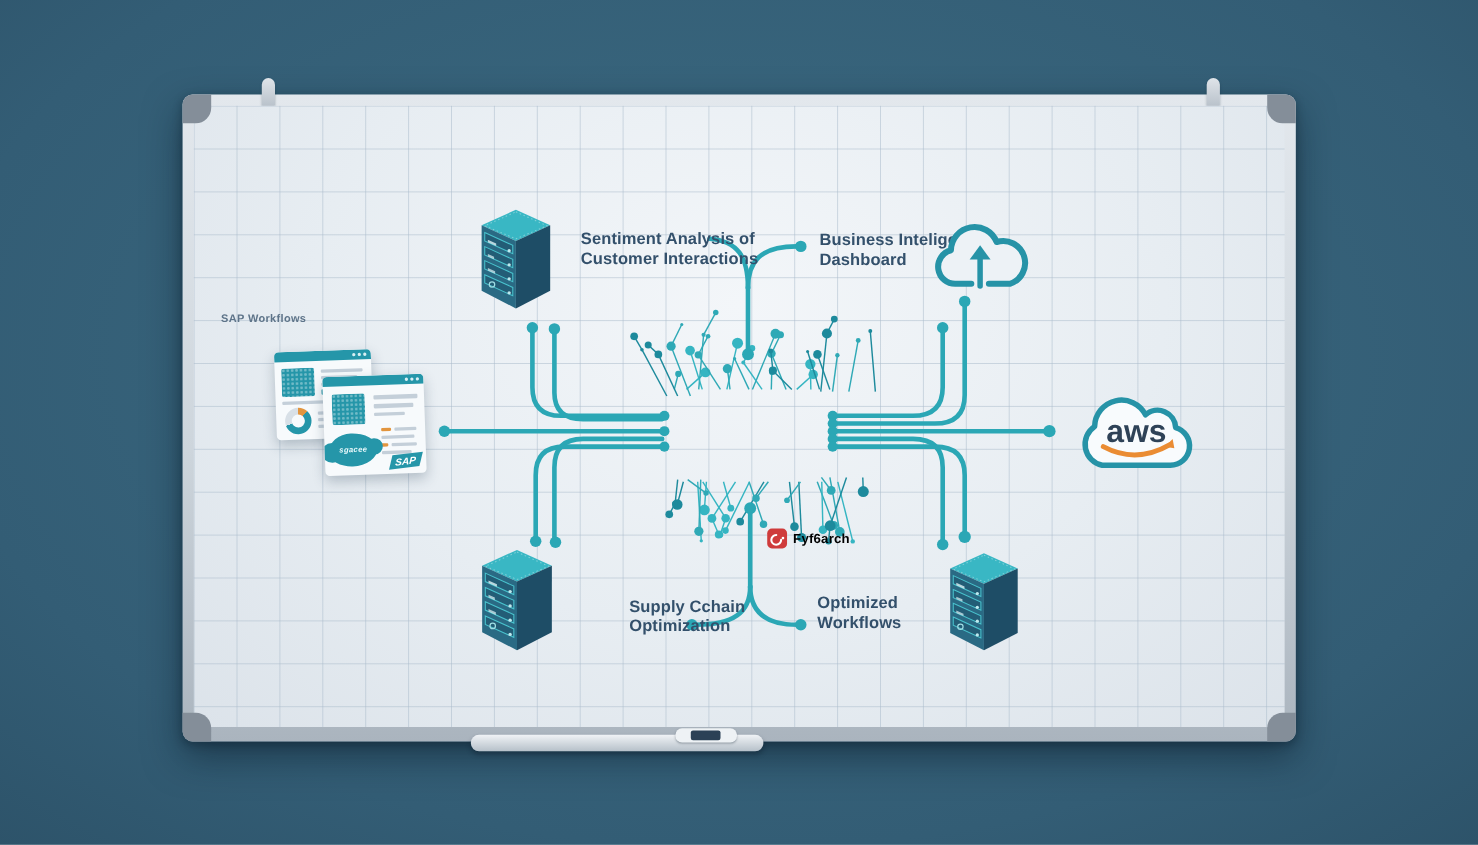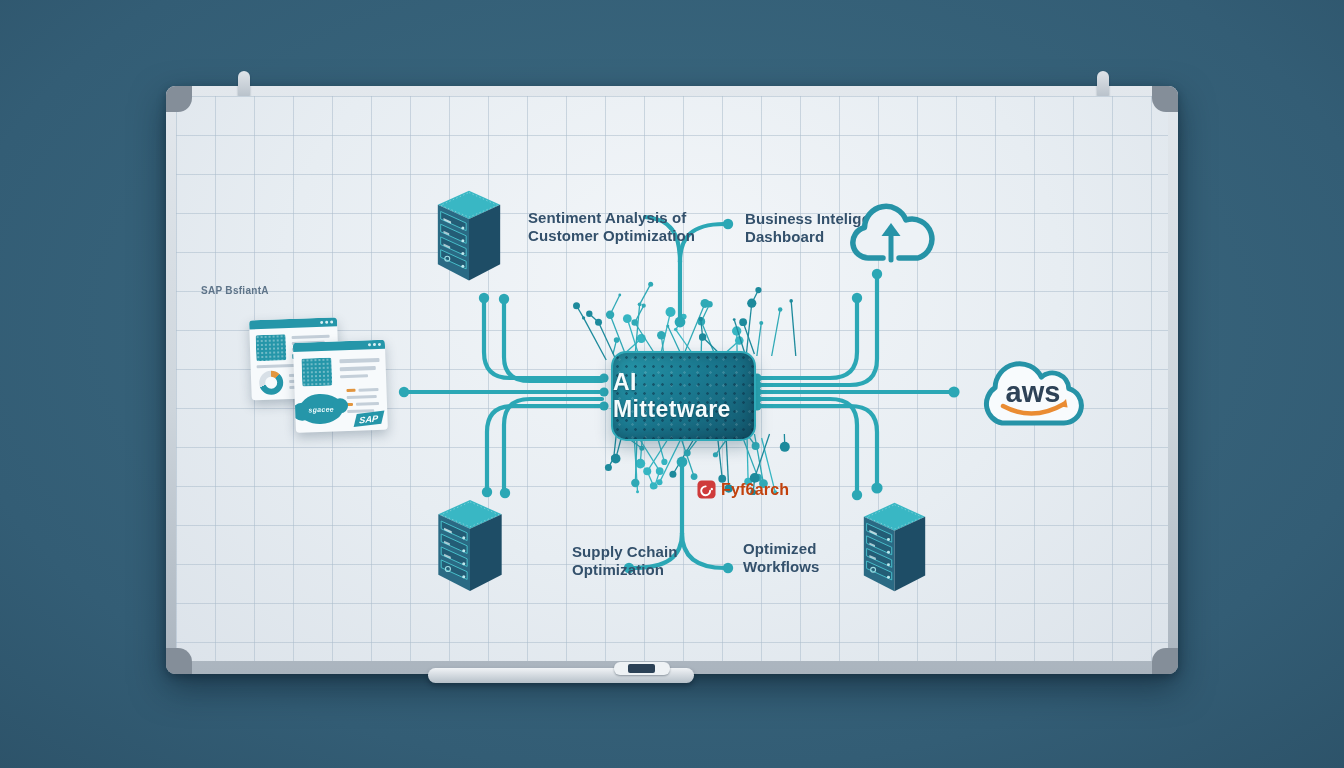--- a/index.html
+++ b/index.html
@@ -86,21 +86,21 @@
   .blob { position:absolute; background:#2596a9; border-radius:46% 54% 52% 48%/55% 48% 52% 45%;
     display:flex; align-items:center; justify-content:center; }
   .blob::before { content:""; position:absolute; left:-7px; bottom:4px; width:20px; height:18px; background:#2596a9; border-radius:50%; }
   .blob::after  { content:""; position:absolute; right:-5px; top:5px;  width:16px; height:15px; background:#2596a9; border-radius:50%; }
   .blob span { position:relative; z-index:2; color:#eafafc; font-size:7px; font-weight:700; font-style:italic; letter-spacing:.3px; }
   .sap-badge { position:absolute; right:5px; bottom:5px; width:27px; height:13px; background:#2596a9;
     transform:skewX(-20deg) rotate(-5deg); display:flex; align-items:center; justify-content:center; }
   .sap-badge span { color:#fff; font-size:9px; font-weight:700; font-style:italic; transform:skewX(10deg); }
   
   .pt { position:absolute; left:697px; top:480px; display:flex; align-items:center; gap:5px; }
-  .pt-label { font-size:16px; font-weight:700; color:#c2410c; letter-spacing:.2px; }
+  .pt-label { font-size:12px; font-weight:700; color:#000000; letter-spacing:.2px; }
   svg.icon { display:block; }
 </style>
 </head>
 <body>
 
 <div class="frame">
   <div class="corner-cap tl"></div>
   <div class="corner-cap tr"></div>
   <div class="corner-cap bl"></div>
   <div class="corner-cap br"></div>
@@ -282,32 +282,29 @@
         <circle cx="877" cy="488" r="5.6"></circle>
       <circle cx="680" cy="322" r="5.4"></circle>
         <circle cx="728" cy="224" r="5.2"></circle>
       <circle cx="682" cy="462" r="5.4"></circle>
         <circle cx="629" cy="568" r="5.2"></circle>
         <circle cx="728" cy="568" r="5.2"></circle>
     </g>
   </svg>
 
   <div class="label" style="left:528px; top:209px;">Sentiment Analysis of
-Customer Optimization</div>
+Customer Interactions</div>
   <div class="label" style="left:745px; top:210px;">Business Inteligence
 Dashboard</div>
   <div class="label" style="left:572px; top:543px;">Supply Cchain
 Optimization</div>
   <div class="label" style="left:743px; top:540px;">Optimized
 Workflows</div>
-  <div class="small-note" style="left:201px; top:285px;">SAP BsfiantA</div>
-
-  <div class="center-box">
-    <span>AI Mittetware</span>
-  </div>
+  <div class="small-note" style="left:201px; top:285px;">SAP Workflows</div>
+
 
   <svg class="icon" style="position:absolute; left:435px; top:187px;" width="68" height="98" viewBox="0 0 72 100">
       <use href="#server-sym"></use>
     </svg>
   <svg class="icon" style="position:absolute; left:435px; top:498px;" width="70" height="96" viewBox="0 0 72 100">
       <use href="#server-sym"></use>
     </svg>
   <svg class="icon" style="position:absolute; left:861px; top:501px;" width="67" height="93" viewBox="0 0 72 100">
       <use href="#server-sym"></use>
     </svg>

